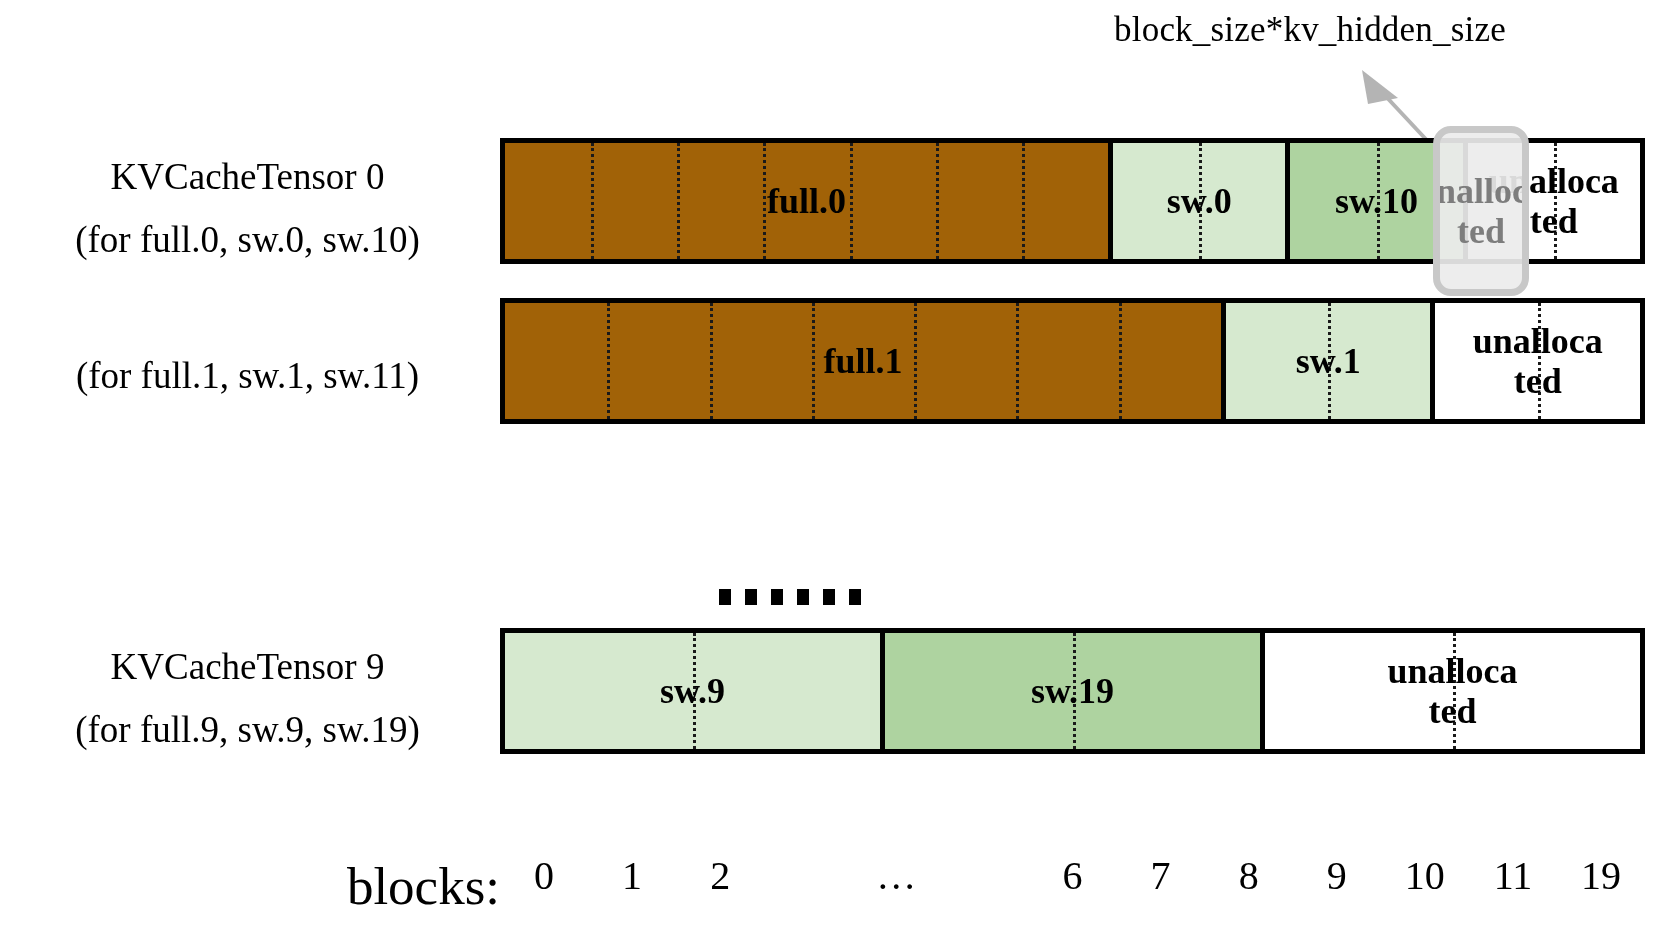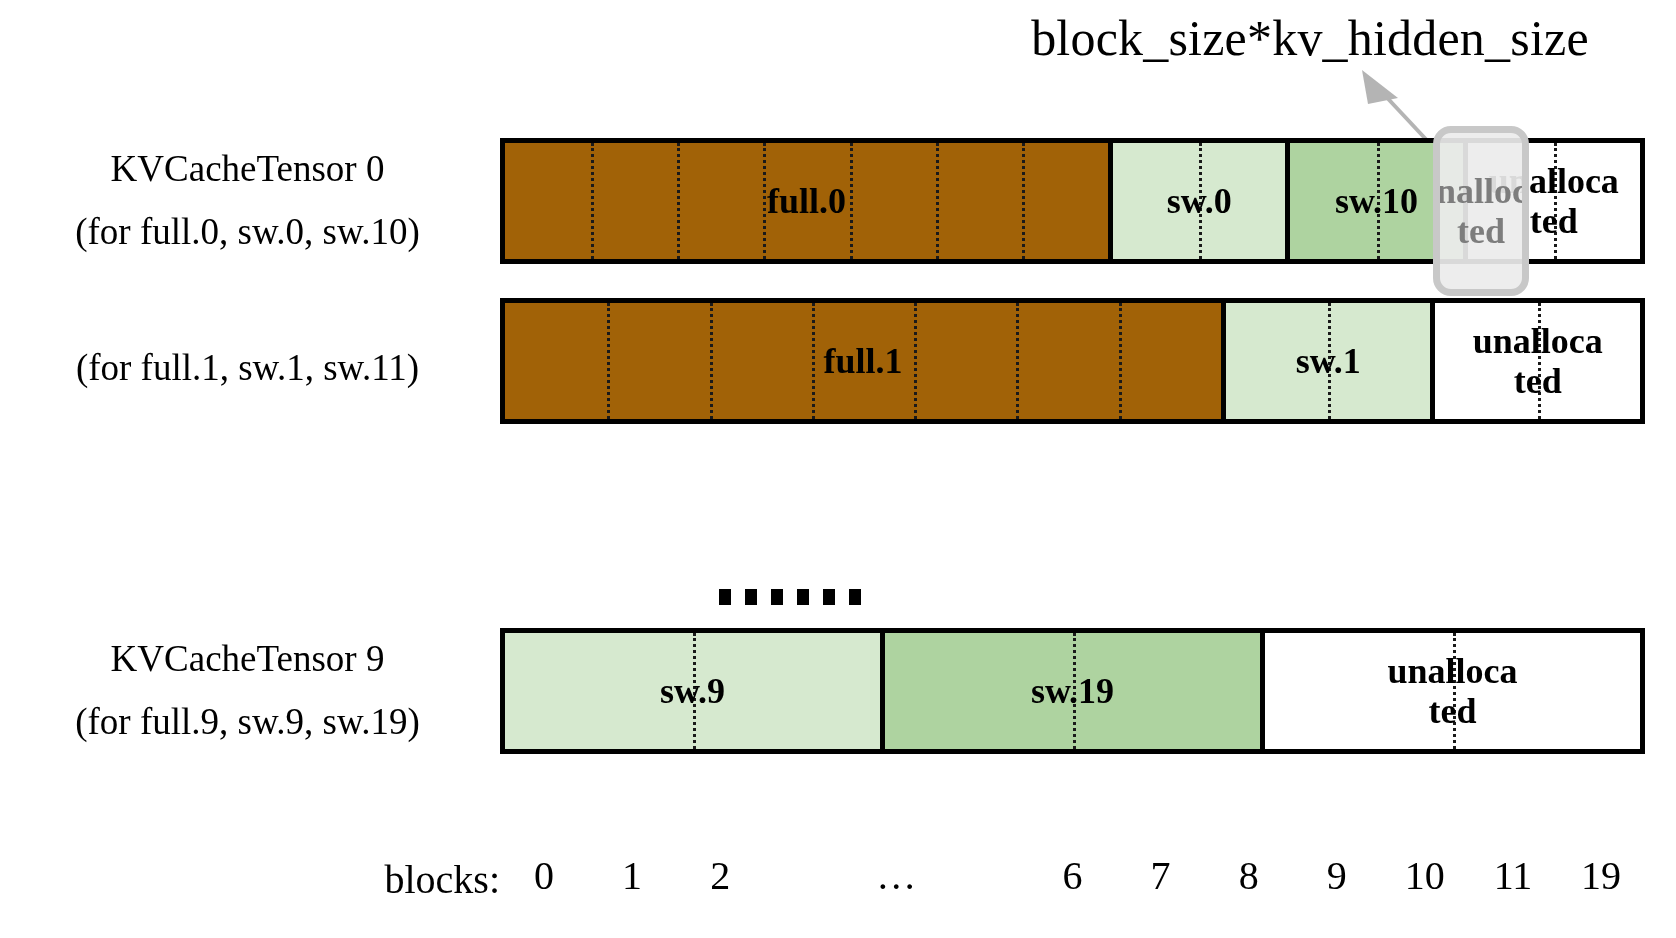--- a/index.html
+++ b/index.html
@@ -16,21 +16,21 @@
     overflow: hidden;
   }
 
   
   #annotation-label {
     position: absolute;
     left: 1000px;
     top: 10px;
     width: 620px;
     text-align: center;
-    font-size: 50px;
+    font-size: 35px;
     line-height: 1.15;
     white-space: nowrap;
     letter-spacing: 0.2px;
   }
   #annotation-arrow {
     position: absolute;
     left: 1300px;
     top: 60px;
     width: 180px;
     height: 110px;
@@ -40,21 +40,21 @@
   
   .row {
     position: absolute;
     left: 0;
     width: 1676px;
     height: 140px;
   }
   .row-label {
     position: absolute;
     left: 20px;
-    top: 0;
+    top: 8px;
     width: 455px;
     height: 140px;
     display: flex;
     flex-direction: column;
     align-items: center;
     justify-content: center;
     font-size: 37px;
     line-height: 1.28;
     text-align: center;
   }
@@ -157,21 +157,21 @@
     top: 856px;
     width: 1676px;
     height: 60px;
   }
   #blocks-axis-title {
     position: absolute;
     left: 340px;
     top: 0;
     width: 160px;
     text-align: right;
-    font-size: 40px;
+    font-size: 53px;
   }
   #blocks-ticks {
     position: absolute;
     left: 500px;
     top: 0;
     width: 1145px;
     height: 60px;
     display: flex;
   }
   #blocks-ticks .tick {

